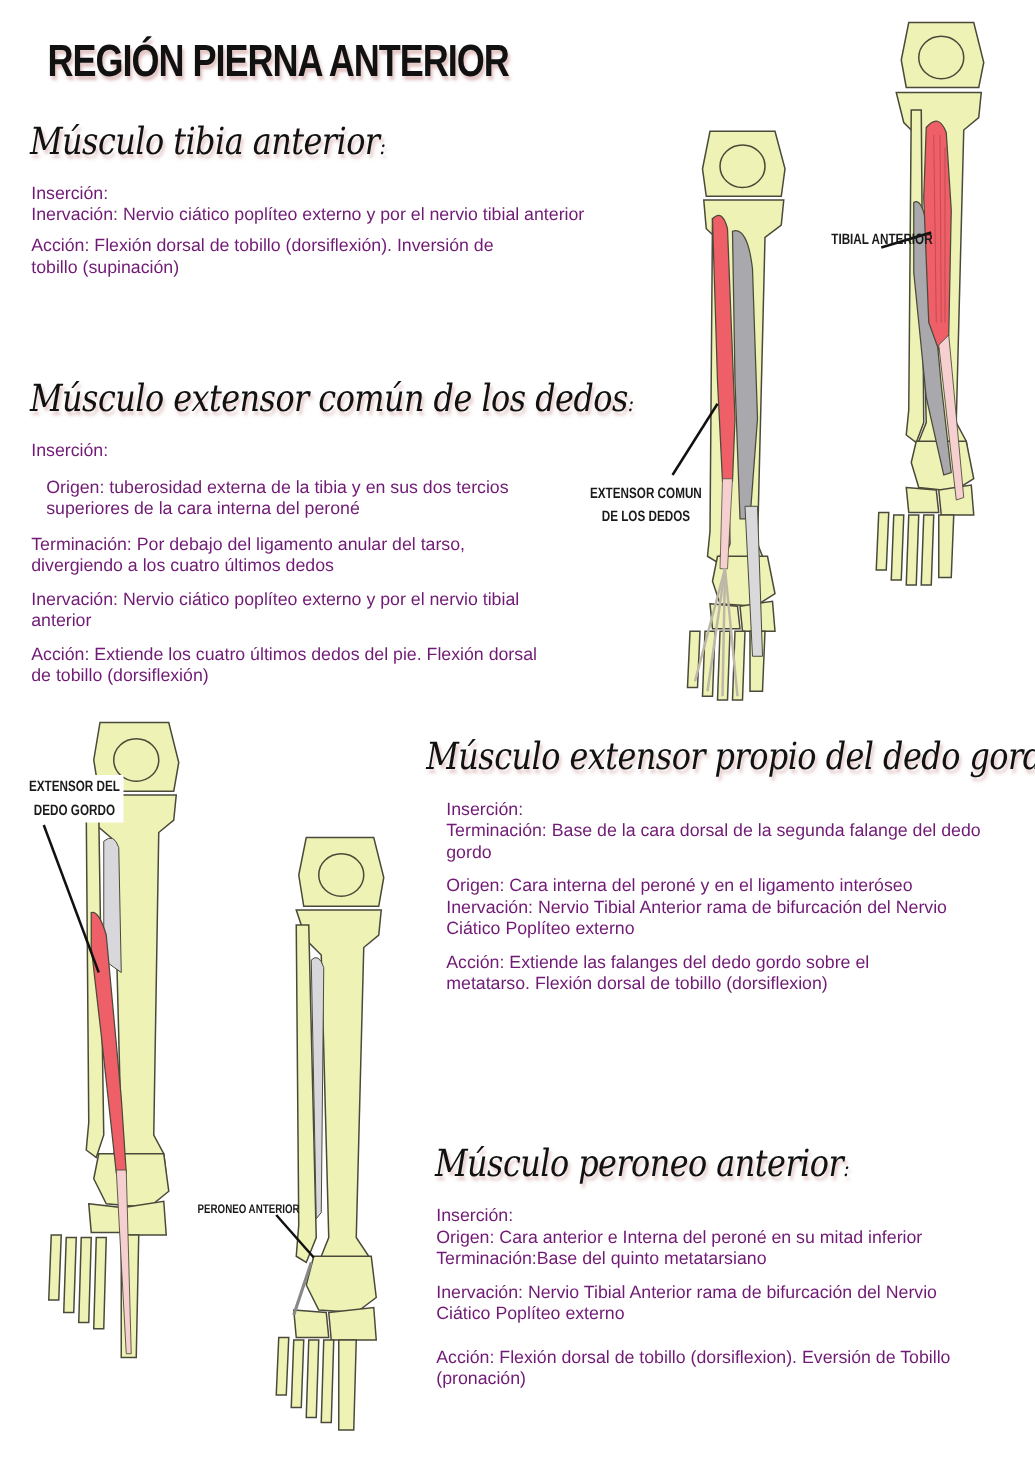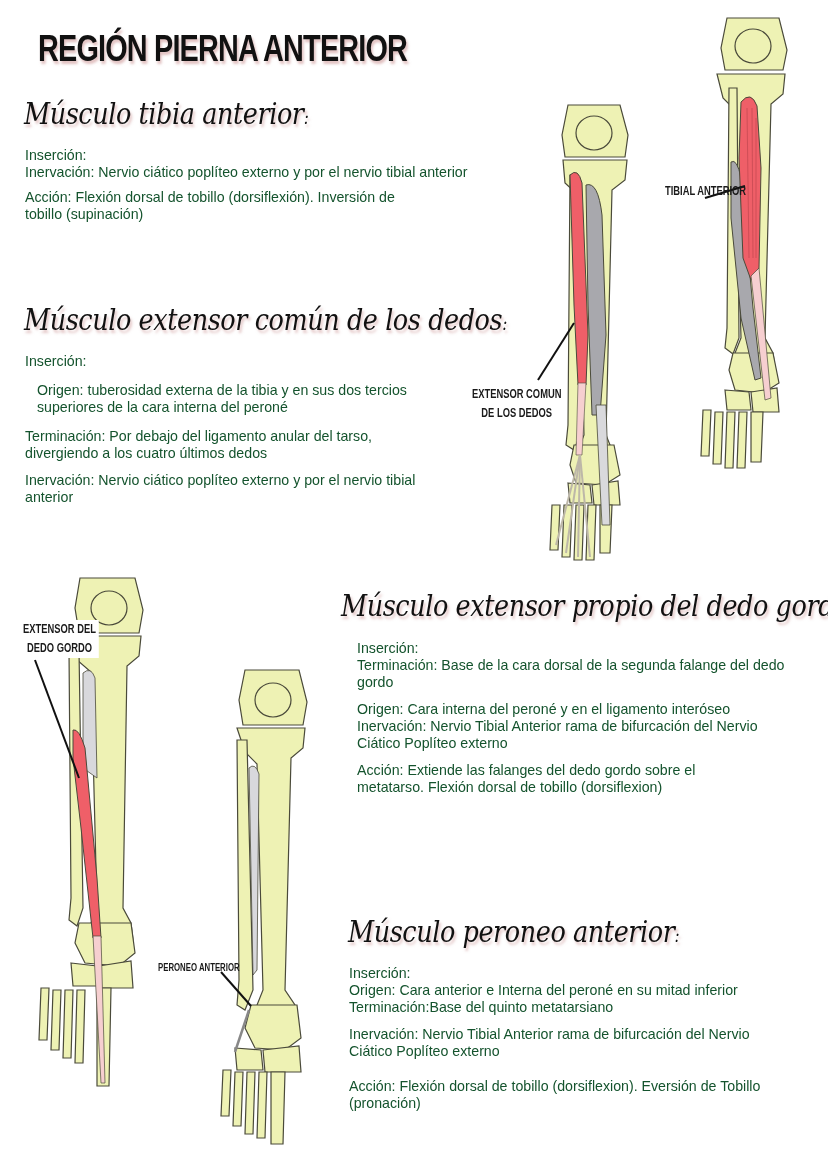--- a/index.html
+++ b/index.html
@@ -12,21 +12,21 @@
     left:38px; top:28px; font-family:"Liberation Sans", sans-serif; font-weight:bold;
     font-size:36px; letter-spacing:-1px; color:#111; transform:scaleX(0.8); transform-origin:left top;
     text-shadow:2px 3px 3px rgba(200,140,140,0.55);
   }
   .heading {
     font-family:"DejaVu Serif", serif; font-style:italic; font-size:30px; color:#111;
     text-shadow:2px 3px 3px rgba(200,140,140,0.5); white-space:nowrap;
     transform:scaleX(0.85); transform-origin:left top; letter-spacing:-0.5px;
   }
   .heading .colon { font-size:18px; }
-  .body-text { font-size:14.2px; line-height:17px; color:#14532d; }
+  .body-text { font-size:14.2px; line-height:17px; color:#701a75; }
   .body-text p { margin:0 0 8px 0; }
   .label {
     font-family:"Liberation Sans", sans-serif; font-weight:bold; font-size:12px; color:#1a1a1a;
     line-height:19px; transform:scaleX(0.78); transform-origin:left top; white-space:nowrap; text-align:center;
   }
   .footer { left:234px; top:1186px; font-size:21px; color:#222; white-space:nowrap; }
   svg { position:absolute; overflow:visible; }
 </style>
 </head>
 <body>
@@ -43,20 +43,21 @@
 </div>
 
 <div class="abs heading" style="left:24px; top:302px;">
   <span>Músculo extensor común de los dedos</span><span class="colon">:</span>
 </div>
 <div class="abs body-text" style="left:25px; top:353px; width:420px;">
   <p style="margin:0"><span>Inserción:</span></p>
   <p style="margin:12px">Origen: tuberosidad externa de la tibia y en sus dos tercios superiores de la cara interna del peroné</p>
   <p style="margin-bottom:10px">Terminación: Por debajo del ligamento anular del tarso, divergiendo a los cuatro últimos dedos</p>
   <p style="margin-bottom:10px">Inervación: Nervio ciático poplíteo externo y por el nervio tibial anterior</p>
+  <p>Acción: Extiende los cuatro últimos dedos del pie. Flexión dorsal de tobillo (dorsiflexión)</p>
 </div>
 
 <div class="abs heading" style="left:341px; top:588px;">
   <span>Músculo extensor propio del dedo gordo</span>
 </div>
 <div class="abs body-text" style="left:357px; top:640px; width:440px;">
   <p style="margin:0"><span>Inserción:</span></p>
   <p style="margin-bottom:10px; width:430px">Terminación: Base de la cara dorsal de la  segunda  falange del dedo gordo</p>
   <p style="margin:0">Origen: Cara interna del peroné y en el ligamento interóseo</p>
   <p style="margin-bottom:10px; width:420px">Inervación: Nervio Tibial Anterior rama de bifurcación del Nervio Ciático Poplíteo externo</p>

